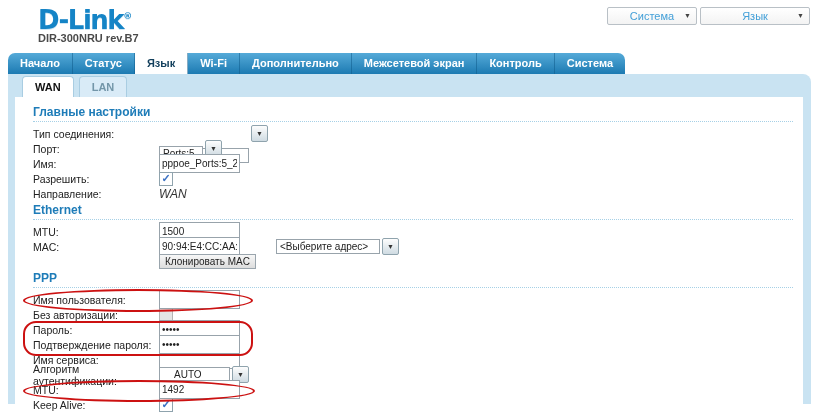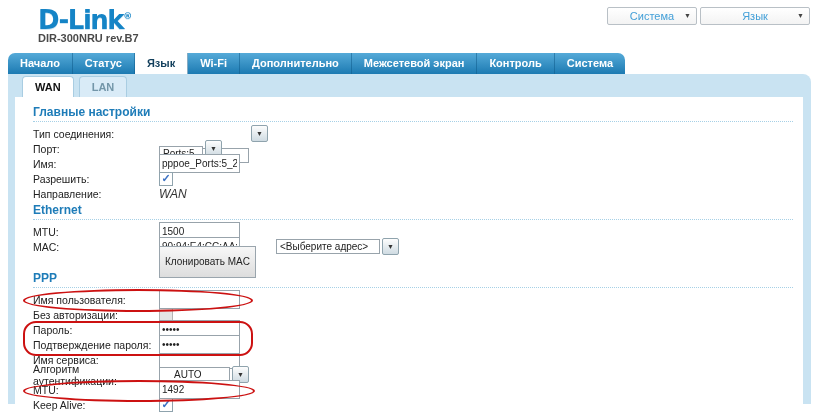--- a/index.html
+++ b/index.html
@@ -87,21 +87,21 @@
     display:flex; align-items:center; justify-content:center;
     font-size:7px; color:#333; cursor:pointer; flex-shrink:0;
   }
   .checkbox {
     width:12px; height:12px; border:1px solid #8fa3ad; background:#fff;
     display:flex; align-items:center; justify-content:center;
     font-size:11px; line-height:11px; color:#3c72c4; font-weight:bold; cursor:pointer;
   }
   .checkbox.unchecked { background:#e4e4e4; border-color:#b4b4b4; }
   .btn {
-    height:32px; border:1px solid #9aa5ad; background:linear-gradient(#f7f7f7,#dddddd);
+    height:15px; border:1px solid #9aa5ad; background:linear-gradient(#f7f7f7,#dddddd);
     font-size:10px; padding:0 5px; color:#222; display:inline-flex; align-items:center;
     font-family:"Liberation Sans", sans-serif; cursor:pointer;
   }
   .dir-value { font-size:12px; font-style:italic; color:#333; }
   .gap4 { margin-left:0;padding-left:36px; }
 
   
   .rel { position:relative; }
   .ann { position:absolute; border:2px solid var(--annotation); pointer-events:none; z-index:5; }
   .ann.ellipse { border-radius:50%; }

